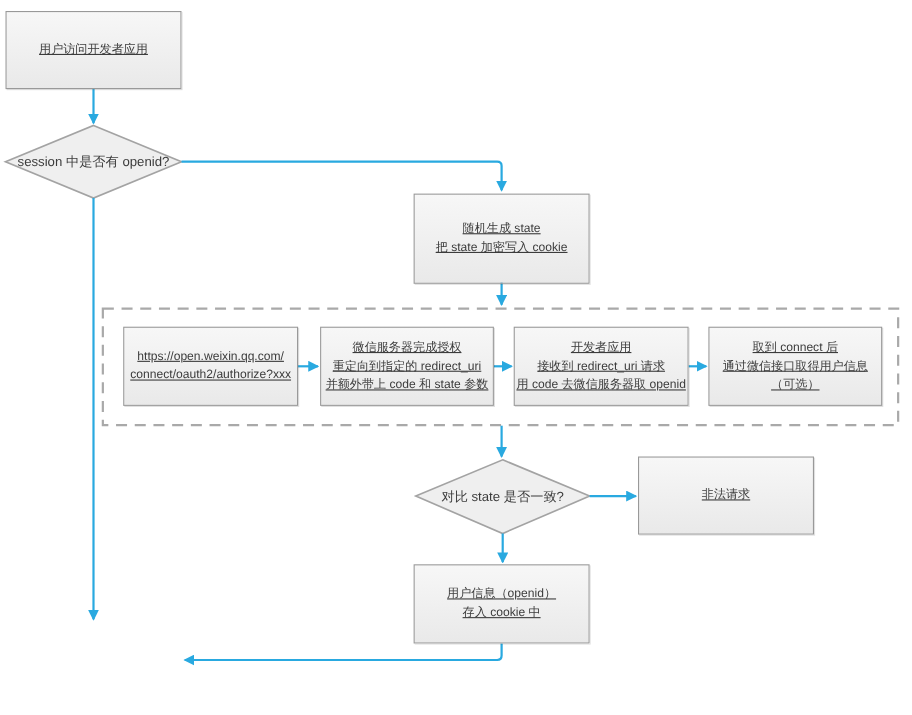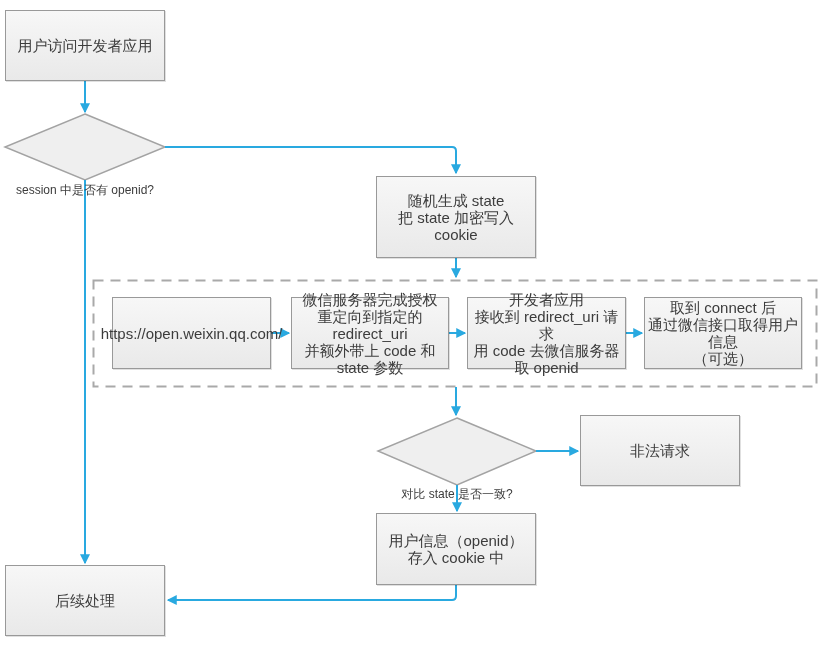--- a/index.html
+++ b/index.html
@@ -19,25 +19,25 @@
     font-family:"Liberation Sans","DejaVu Sans",sans-serif;
     color:var(--text);overflow:hidden;
   }
   .layer{position:absolute;left:0;top:0;}
   .node{
     position:absolute;box-sizing:border-box;
     border:1px solid var(--box-border);
     background:linear-gradient(180deg,var(--box-fill-top),var(--box-fill-bottom));
     box-shadow:1px 1px 0 rgba(0,0,0,0.12);
     display:flex;flex-direction:column;align-items:center;justify-content:center;
-    font-size:15px;line-height:17px;text-align:center;
+    font-size:11px;line-height:17px;text-align:center;text-decoration:underline;
   }
   .diamond-label{
-    position:absolute;display:flex;align-items:flex-end;justify-content:center;
-    font-size:12px;line-height:15px;text-align:center;margin-top:36px;
+    position:absolute;display:flex;align-items:center;justify-content:center;
+    font-size:12px;line-height:15px;text-align:center;
   }
   .flow{stroke:var(--arrow);stroke-width:2;fill:none;}
   .arrowhead{fill:var(--arrow);}
   .diamond{fill:var(--diamond-fill);stroke:var(--diamond-border);stroke-width:1.5;}
   .dashed-rect{fill:none;stroke:var(--dashed-border);stroke-width:2;stroke-dasharray:10 7;}
 </style>
 </head>
 <body>
 
 <div class="stage">
@@ -75,20 +75,21 @@
     <div>session 中是否有 openid?</div>
   </div>
 
   <div class="node" style="left:376px;top:176px;width:160px;height:82px">
     <div>随机生成 state</div>
     <div>把 state 加密写入 cookie</div>
   </div>
 
   <div class="node" style="left:112px;top:297px;width:159px;height:72px">
     <div>https://open.weixin.qq.com/</div>
+    <div>connect/oauth2/authorize?xxx</div>
   </div>
 
   <div class="node" style="left:291px;top:297px;width:158px;height:72px">
     <div>微信服务器完成授权</div>
     <div>重定向到指定的 redirect_uri</div>
     <div>并额外带上 code 和 state 参数</div>
   </div>
 
   <div class="node" style="left:467px;top:297px;width:159px;height:72px">
     <div>开发者应用</div>
@@ -108,17 +109,14 @@
 
   <div class="node" style="left:580px;top:415px;width:160px;height:71px">
     <div>非法请求</div>
   </div>
 
   <div class="node" style="left:376px;top:513px;width:160px;height:72px">
     <div>用户信息（openid）</div>
     <div>存入 cookie 中</div>
   </div>
 
-  <div class="node" style="left:5px;top:565px;width:160px;height:71px">
-    <div>后续处理</div>
-  </div>
 
 </div>
 
 </body></html>

